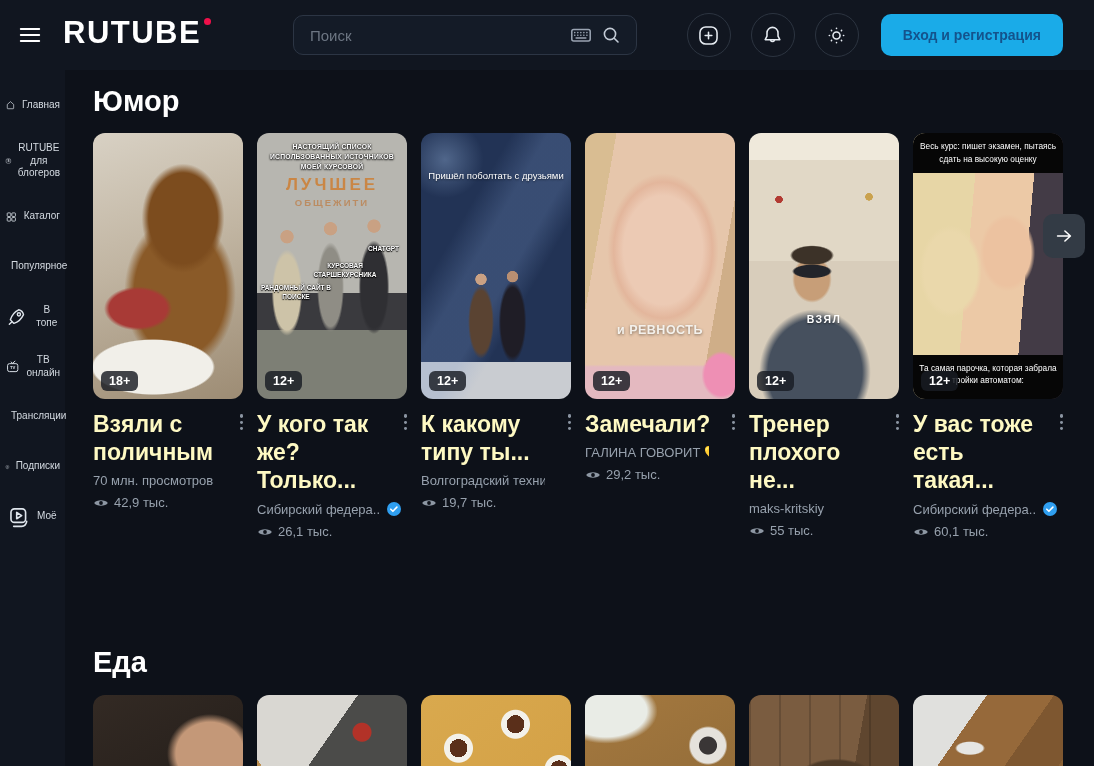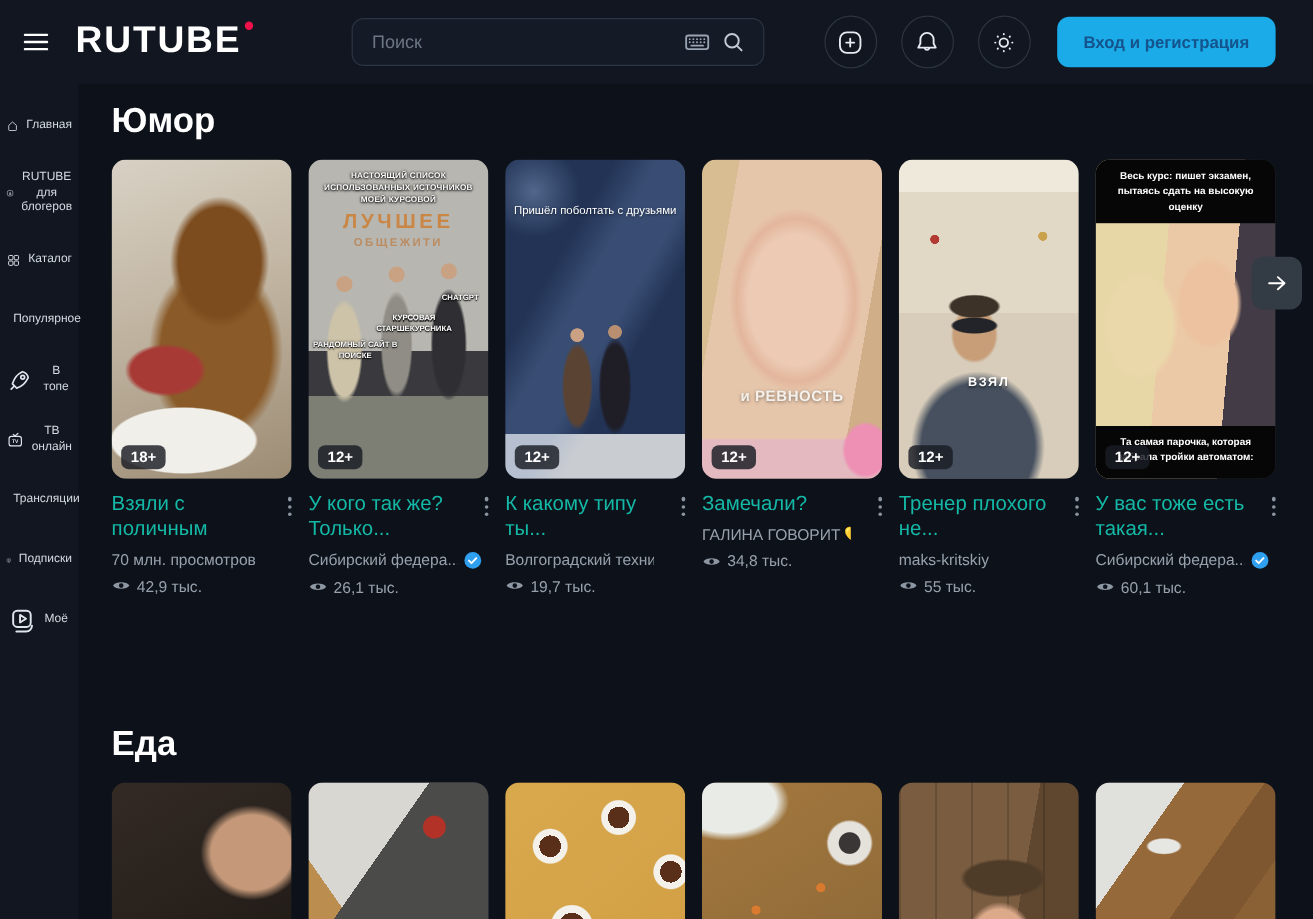--- a/index.html
+++ b/index.html
@@ -37,21 +37,21 @@
   .main{position:absolute;left:65px;top:70px;width:1029px;height:696px;background:#0d1119;overflow:hidden}
   .sec{position:relative}
   .sec h2{margin:0;padding:15px 28px 15px;font-size:29px;font-weight:700;color:#fff;line-height:1.15}
   .sec2{margin-top:92px}
   .cards{display:flex;gap:14px;padding:0 28px}
   .card{width:150px;flex:0 0 150px}
   .th{position:relative;width:150px;height:266px;border-radius:12px;overflow:hidden;background:#222;display:block}
   .age{position:absolute;left:8px;bottom:8px;background:rgba(24,28,35,.82);color:#fff;
     font-size:12.5px;font-weight:700;padding:3px 8px;border-radius:6px;z-index:5}
   .vt-row{display:flex;justify-content:space-between;margin-top:11px}
-  .vtitle{font-size:17px;font-weight:400;color:#14b8a6;line-height:1.22;width:126px}
+  .vtitle{font-size:23px;font-weight:700;color:#fef9c3;line-height:1.22;width:126px}
   .kebab{display:flex;flex-direction:column;gap:3px;margin-top:4px;height:16px}
   .kebab i{width:3.4px;height:3.4px;border-radius:50%;background:#8b95a2;display:block}
   .chan,.views{margin-top:7px;font-size:13px;color:#97a1ad;display:flex;align-items:center;gap:5px}
   .chan span{white-space:nowrap;overflow:hidden;max-width:124px;display:inline-block}
   .vb{flex:0 0 16px}
   .next-btn{position:absolute;top:144px;right:9px;width:42px;height:44px;border-radius:10px;
     background:#333b45;display:flex;align-items:center;justify-content:center;z-index:10}
 
   
   .ov{position:absolute;left:0;right:0;text-align:center;color:#fff;z-index:3}
@@ -61,21 +61,21 @@
   .wall2{top:64px;font-size:9.5px;font-weight:700;color:rgba(190,112,46,.6);letter-spacing:2px}
   .lbl{position:absolute;font-size:6.5px;font-weight:700;color:#fff;z-index:3;
     text-shadow:0 0 2px #000,0 1px 1px #000;line-height:1.3}
   .lbl-a{top:112px;right:8px}
   .lbl-b{top:129px;left:46px;width:84px;text-align:center}
   .lbl-c{top:151px;left:2px;width:74px;text-align:center}
   .ov-talk{top:36px;font-size:9.5px;line-height:1.55;font-weight:500;text-shadow:0 1px 2px rgba(0,0,0,.55)}
   .ov-jeal{top:190px;font-size:12.5px;font-weight:700;letter-spacing:.5px;color:#f4f1ec;text-shadow:0 1px 3px rgba(0,0,0,.45)}
   .ov-vzyal{top:180px;font-size:10.5px;font-weight:700;letter-spacing:1.5px;text-shadow:0 1px 2px rgba(0,0,0,.5)}
   .band{position:absolute;left:0;right:0;background:#060606;color:#fff;font-size:8.3px;
-    font-weight:700;line-height:1.55;text-align:center;padding:7px 5px;z-index:2}
+    font-weight:400;line-height:1.55;text-align:center;padding:7px 5px;z-index:2}
   .band-top{top:0}.band-bot{bottom:0;padding-bottom:12px}
 
   
   .th-h0{background:
     radial-gradient(ellipse 62px 28px at 40% 88%,#f1efe9 0 96%,rgba(0,0,0,0)),
     radial-gradient(ellipse 34px 22px at 30% 66%,#a83a36 0 85%,rgba(0,0,0,0)),
     radial-gradient(ellipse 44px 58px at 60% 32%,#7c4c1e 0 78%,rgba(0,0,0,0) 94%),
     radial-gradient(ellipse 62px 85px at 58% 60%,#8a5a28 0 74%,rgba(0,0,0,0) 90%),
     linear-gradient(160deg,#d8d1c4,#c1b5a2 45%,#9d8c74)}
   .th-h1{background:
@@ -376,21 +376,21 @@
             </button>
         </div>
         <div class="chan">
             <span>ГАЛИНА ГОВОРИТ 💛</span>
           </div>
         <div class="views">
           <svg class="vb" viewBox="0 0 16 12" width="16" height="12">
               <path d="M1.2 6C3.2 2.4 12.8 2.4 14.8 6 12.8 9.6 3.2 9.6 1.2 6Z" fill="#8d97a3"></path>
               <circle cx="8" cy="6" r="1.9" fill="#0d1119"></circle>
             </svg>
-          <span>34,8 тыс.</span>
+          <span>29,2 тыс.</span>
         </div>
       </div>
 
       <div class="card">
         <a class="th th-h4">
           <div class="ov ov-vzyal">ВЗЯЛ</div>
           <span class="age">12+</span>
         </a>
         <div class="vt-row">
           <div class="vtitle">Тренер плохого не...</div>

